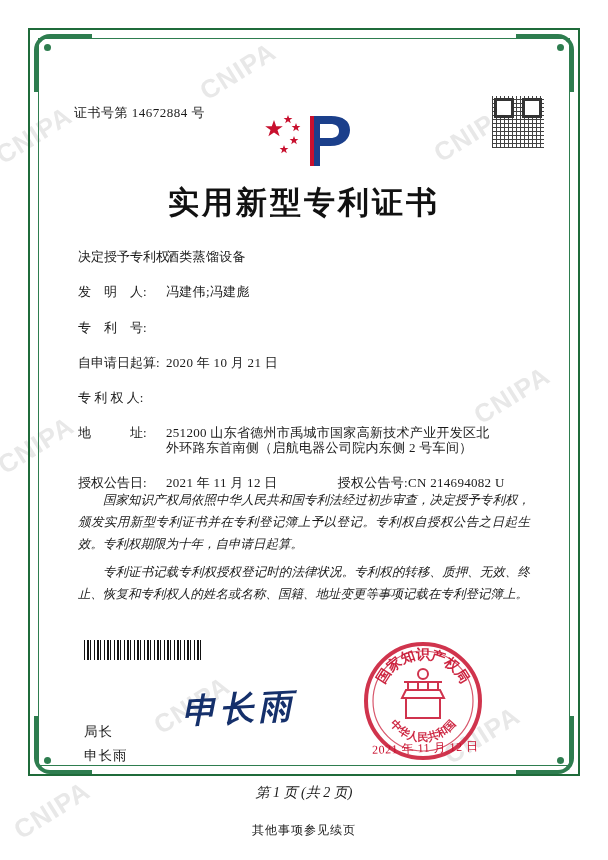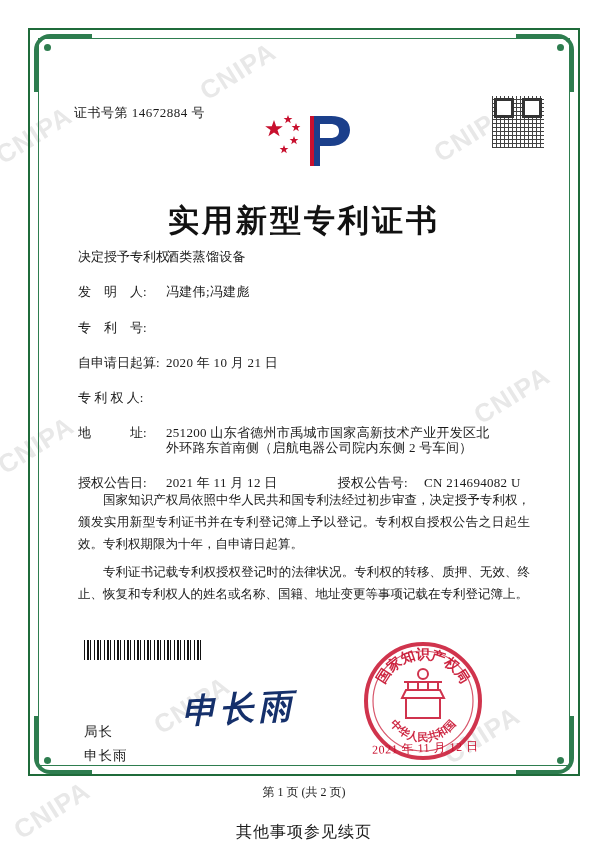--- a/index.html
+++ b/index.html
@@ -128,21 +128,21 @@
     transform: translateX(-50%);
     width: 120px;
     height: 62px;
   }
 
   
   .doc-title {
     position: absolute;
     left: 0;
     right: 0;
-    top: 200px;
+    top: 182px;
     text-align: center;
     font-size: 31px;
     font-weight: bold;
     letter-spacing: 3px;
     color: #111;
   }
 
   
   .fields {
     position: absolute;
@@ -169,31 +169,32 @@
   }
   .field-value .sub {
     display: block;
     margin-top: 0;
   }
   .field-row.inline2 .field-value { display: flex; }
   .field-row.inline2 .second-label {
     margin-left: 60px;
     white-space: nowrap;
   }
-  .field-row.inline2 .second-value { margin-left: 16px; }
+  .field-row.inline2 .second-value { margin-left: 0; }
 
   
   .paras {
     position: absolute;
     left: 78px;
     top: 490px;
     width: 452px;
     font-size: 12.5px;
     line-height: 1.75;
     text-align: justify;
+    font-style: italic;
   }
   .paras p {
     margin: 0 0 6px 0;
     text-indent: 2em;
   }
 
   
   .barcode {
     position: absolute;
     left: 84px;
@@ -250,28 +251,29 @@
     letter-spacing: 0.5px;
     transform: rotate(-2deg);
   }
 
   
   .page-num {
     position: absolute;
     left: 0; right: 0;
     top: 784px;
     text-align: center;
-    font-size: 12px;
+    font-size: 14px;
+    font-style: italic;
   }
   .footer-note {
     position: absolute;
     left: 0; right: 0;
     top: 822px;
     text-align: center;
-    font-size: 16px;
+    font-size: 12px;
     letter-spacing: 1px;
   }
 </style>
 </head>
 <body>
 
 <div class="watermark-layer">
   <div class="wm wm1">CNIPA</div>
   <div class="wm wm2">CNIPA</div>
   <div class="wm wm3">CNIPA</div>

